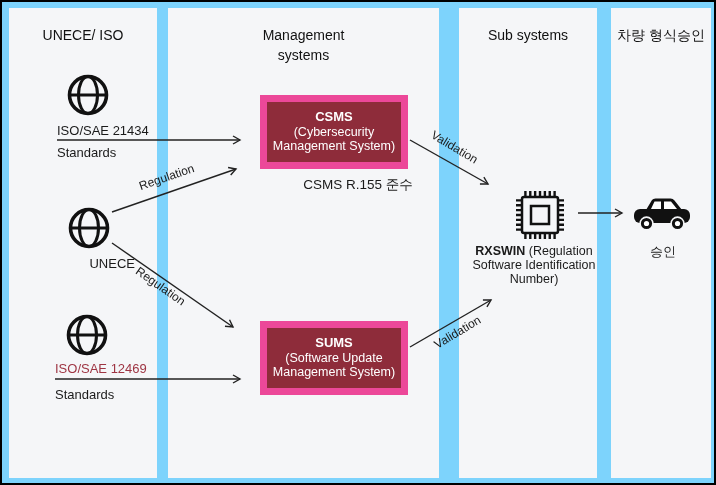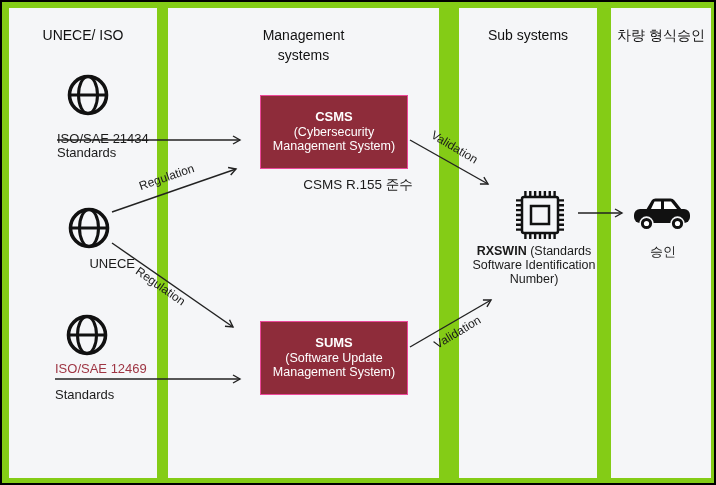--- a/index.html
+++ b/index.html
@@ -1,36 +1,36 @@
 <!DOCTYPE html>
 <html><head>
 <meta charset="utf-8">
 <style>
   html,body{margin:0;padding:0;background:#e8e8e8;}
   .frame{
-    position:relative;width:716px;height:485px;background:#84cc16;
+    position:relative;width:716px;height:485px;background:#7dd3fc;
     border:2px solid #000;box-sizing:border-box;overflow:hidden;
     font-family:"Liberation Sans", sans-serif;color:#1a1a1a;
   }
   .col{position:absolute;top:6px;height:470px;background:#f5f6f8;}
   .col1{left:7px;width:148px;}
   .col2{left:166px;width:271px;}
   .col3{left:457px;width:138px;}
   .col4{left:609px;width:100px;}
   .col-header{
     padding-top:17px;text-align:center;font-size:14px;color:#111;
     line-height:20px;margin:0 auto;
   }
   .col2 .col-header{width:120px;}
   .abs{position:absolute;}
   .node-title{font-size:13px;white-space:nowrap;}
   .red{color:#9e3442;}
   .sysbox{
     position:absolute;width:148px;height:74px;background:#8e2c3a;
-    border:1px solid #ec4899;box-sizing:border-box;color:#ffffff;
+    border:7px solid #ec4899;box-sizing:border-box;color:#ffffff;
     display:flex;flex-direction:column;align-items:center;justify-content:center;
     line-height:14.5px;font-size:12.5px;text-align:center;
   }
   .sysbox .acronym{font-weight:bold;font-size:13px;}
   .csms{left:258px;top:93px;}
   .sums{left:258px;top:319px;}
   .caption{position:absolute;width:130px;text-align:center;font-size:13.5px;white-space:nowrap;}
   .caption1{left:291px;top:174px;}
   .caption2{left:291px;top:401px;}
   .edge-label{
@@ -82,21 +82,21 @@
     <line x1="408" y1="138" x2="486" y2="182" stroke="#222" stroke-width="1.4" marker-end="url(#arr)"></line>
     <line x1="408" y1="345" x2="489" y2="298" stroke="#222" stroke-width="1.4" marker-end="url(#arr)"></line>
     <line x1="576" y1="211" x2="620" y2="211" stroke="#222" stroke-width="1.4" marker-end="url(#arr)"></line>
   </svg>
 
   <svg class="abs" style="left:64px;top:71px;" width="44" height="44" viewBox="0 0 44 44">
     <circle cx="22" cy="22" r="18.5" fill="none" stroke="#111" stroke-width="3.6"></circle>
     <ellipse cx="22" cy="22" rx="9.5" ry="18.5" fill="none" stroke="#111" stroke-width="3"></ellipse>
     <line x1="4" y1="22" x2="40" y2="22" stroke="#111" stroke-width="3"></line>
   </svg>
-  <div class="abs node-title" style="left:55px;top:121px;margin-top:8px;">ISO/SAE 21434</div>
+  <div class="abs node-title" style="left:55px;top:121px;">ISO/SAE 21434</div>
   <div class="abs node-title" style="left:55px;top:143px;">Standards</div>
 
   <svg class="abs" style="left:65px;top:204px;" width="44" height="44" viewBox="0 0 44 44">
     <circle cx="22" cy="22" r="18.5" fill="none" stroke="#111" stroke-width="3.6"></circle>
     <ellipse cx="22" cy="22" rx="9.5" ry="18.5" fill="none" stroke="#111" stroke-width="3"></ellipse>
     <line x1="4" y1="22" x2="40" y2="22" stroke="#111" stroke-width="3"></line>
   </svg>
   <div class="unece-label">UNECE</div>
 
   <svg class="abs" style="left:63px;top:311px;" width="44" height="44" viewBox="0 0 44 44">
@@ -128,21 +128,21 @@
   <svg class="abs" style="left:512px;top:187px;" width="52" height="52" viewBox="0 0 52 52">
     <line x1="10.2" y1="5" x2="41.8" y2="5" stroke="#111" stroke-width="6" stroke-dasharray="2.4 2.47"></line>
     <line x1="10.2" y1="47" x2="41.8" y2="47" stroke="#111" stroke-width="6" stroke-dasharray="2.4 2.47"></line>
     <line x1="5" y1="10.2" x2="5" y2="41.8" stroke="#111" stroke-width="6" stroke-dasharray="2.4 2.47"></line>
     <line x1="47" y1="10.2" x2="47" y2="41.8" stroke="#111" stroke-width="6" stroke-dasharray="2.4 2.47"></line>
     <rect x="8" y="8" width="36" height="36" rx="2" fill="#f5f6f8" stroke="#111" stroke-width="2.5"></rect>
     <rect x="17" y="17" width="18" height="18" fill="none" stroke="#111" stroke-width="2.5"></rect>
   </svg>
   <div class="rxswin">
     <b>RXSWIN</b>
-    <span>(Standards</span><br>
+    <span>(Regulation</span><br>
     <span>Software Identification</span><br>
     <span>Number)</span>
   </div>
 
   <svg class="abs" style="left:631px;top:194px;" width="58" height="36" viewBox="0 0 58 36">
     <path d="M13,14 L19,4 Q20,2.5 22.5,2.5 L37.5,2.5 Q40,2.5 41.5,4.5 L49,14 Z" fill="#111"></path>
     <rect x="1" y="13" width="56" height="14" rx="6" fill="#111"></rect>
     <path d="M21.5,5.5 L18,13 L28,13 L28,5.5 Z" fill="#fff"></path>
     <path d="M31,5.5 L31,13 L44,13 L38,5.5 Z" fill="#fff"></path>
     <circle cx="13.5" cy="27.5" r="6.4" fill="#111" stroke="#f5f6f8" stroke-width="1.6"></circle>

